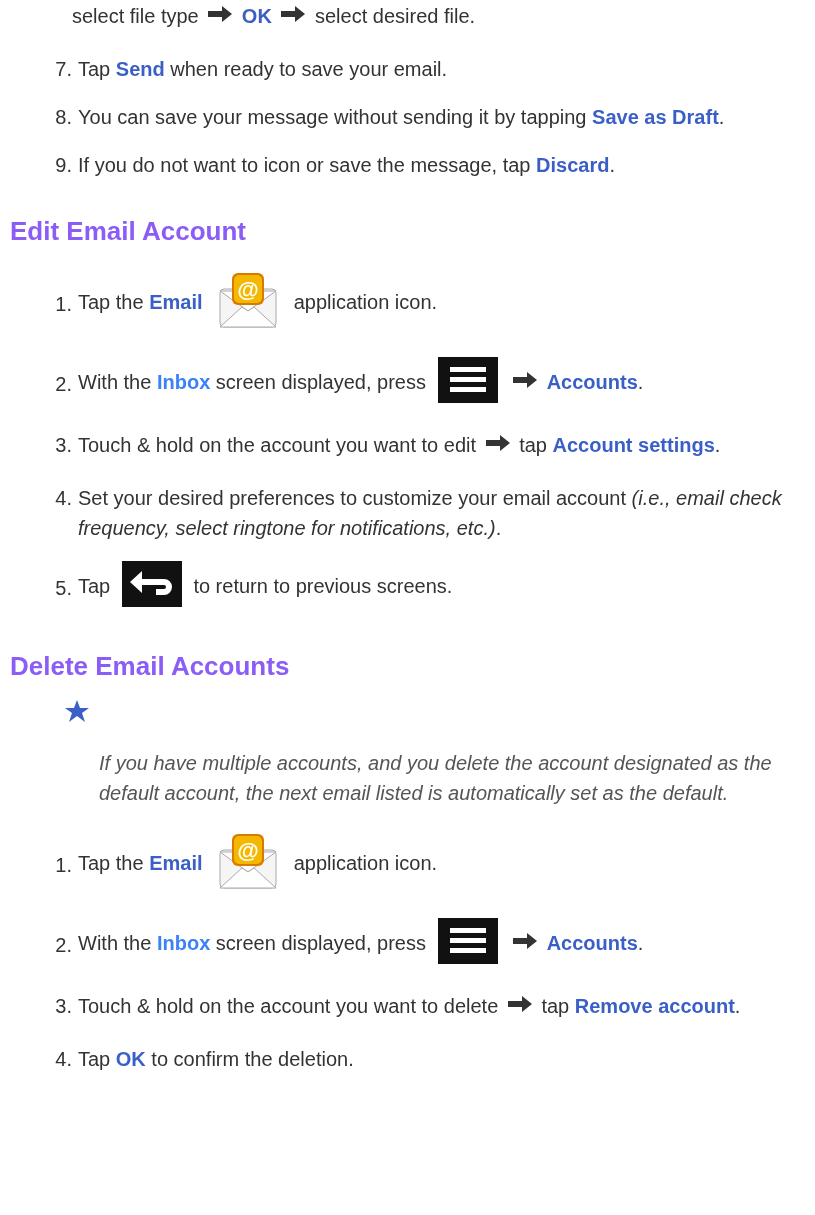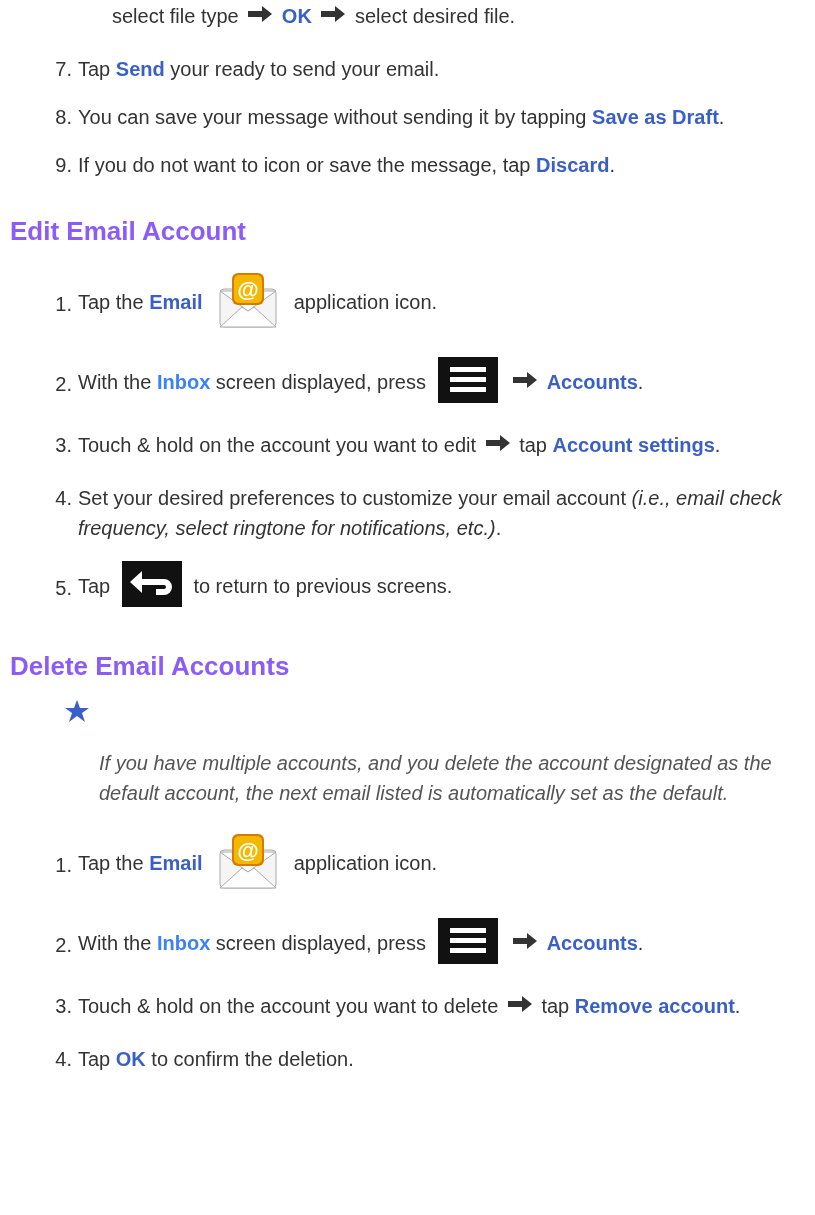--- a/index.html
+++ b/index.html
@@ -5,21 +5,21 @@
     * { box-sizing: border-box; margin: 0; padding: 0; }
     body {
       font-family: Arial, Helvetica, sans-serif;
       font-size: 20px;
       line-height: 1.5;
       color: #333;
       background: #fff;
       width: 815px;
       padding: 0 10px 30px 10px;
     }
-    .indented { margin-left: 102px; }
+    .indented { margin-left: 62px; }
     .step-row { display: flex; margin: 18px 0 18px 40px; align-items: baseline; }
     .step-row.align-center { align-items: center; }
     .step-num { width: 28px; flex-shrink: 0; text-align: right; padding-right: 6px; }
     .step-body { flex: 1; }
     .heading {
       color: #8b5cf6;
       font-size: 26px;
       font-weight: bold;
       margin: 32px 0 12px 0;
     }
@@ -103,21 +103,21 @@
   <span class="kw">OK</span>
   <span class="arrow-icon"><svg width="28" height="28" viewBox="0 0 28 28">
         <use href="#arrow-right"></use>
       </svg></span>
   <span> select desired file.</span>
 </div>
 
 <div class="step-row">
   <div class="step-num">7.</div>
   <div class="step-body">
-    <span>Tap </span><span class="kw">Send</span><span> your ready to send your email.</span>
+    <span>Tap </span><span class="kw">Send</span><span> when ready to save your email.</span>
   </div>
 </div>
 
 <div class="step-row">
   <div class="step-num">8.</div>
   <div class="step-body">
     <span>You can save your message without sending it by tapping </span><span class="kw">Save as Draft</span><span>.</span>
   </div>
 </div>
 

